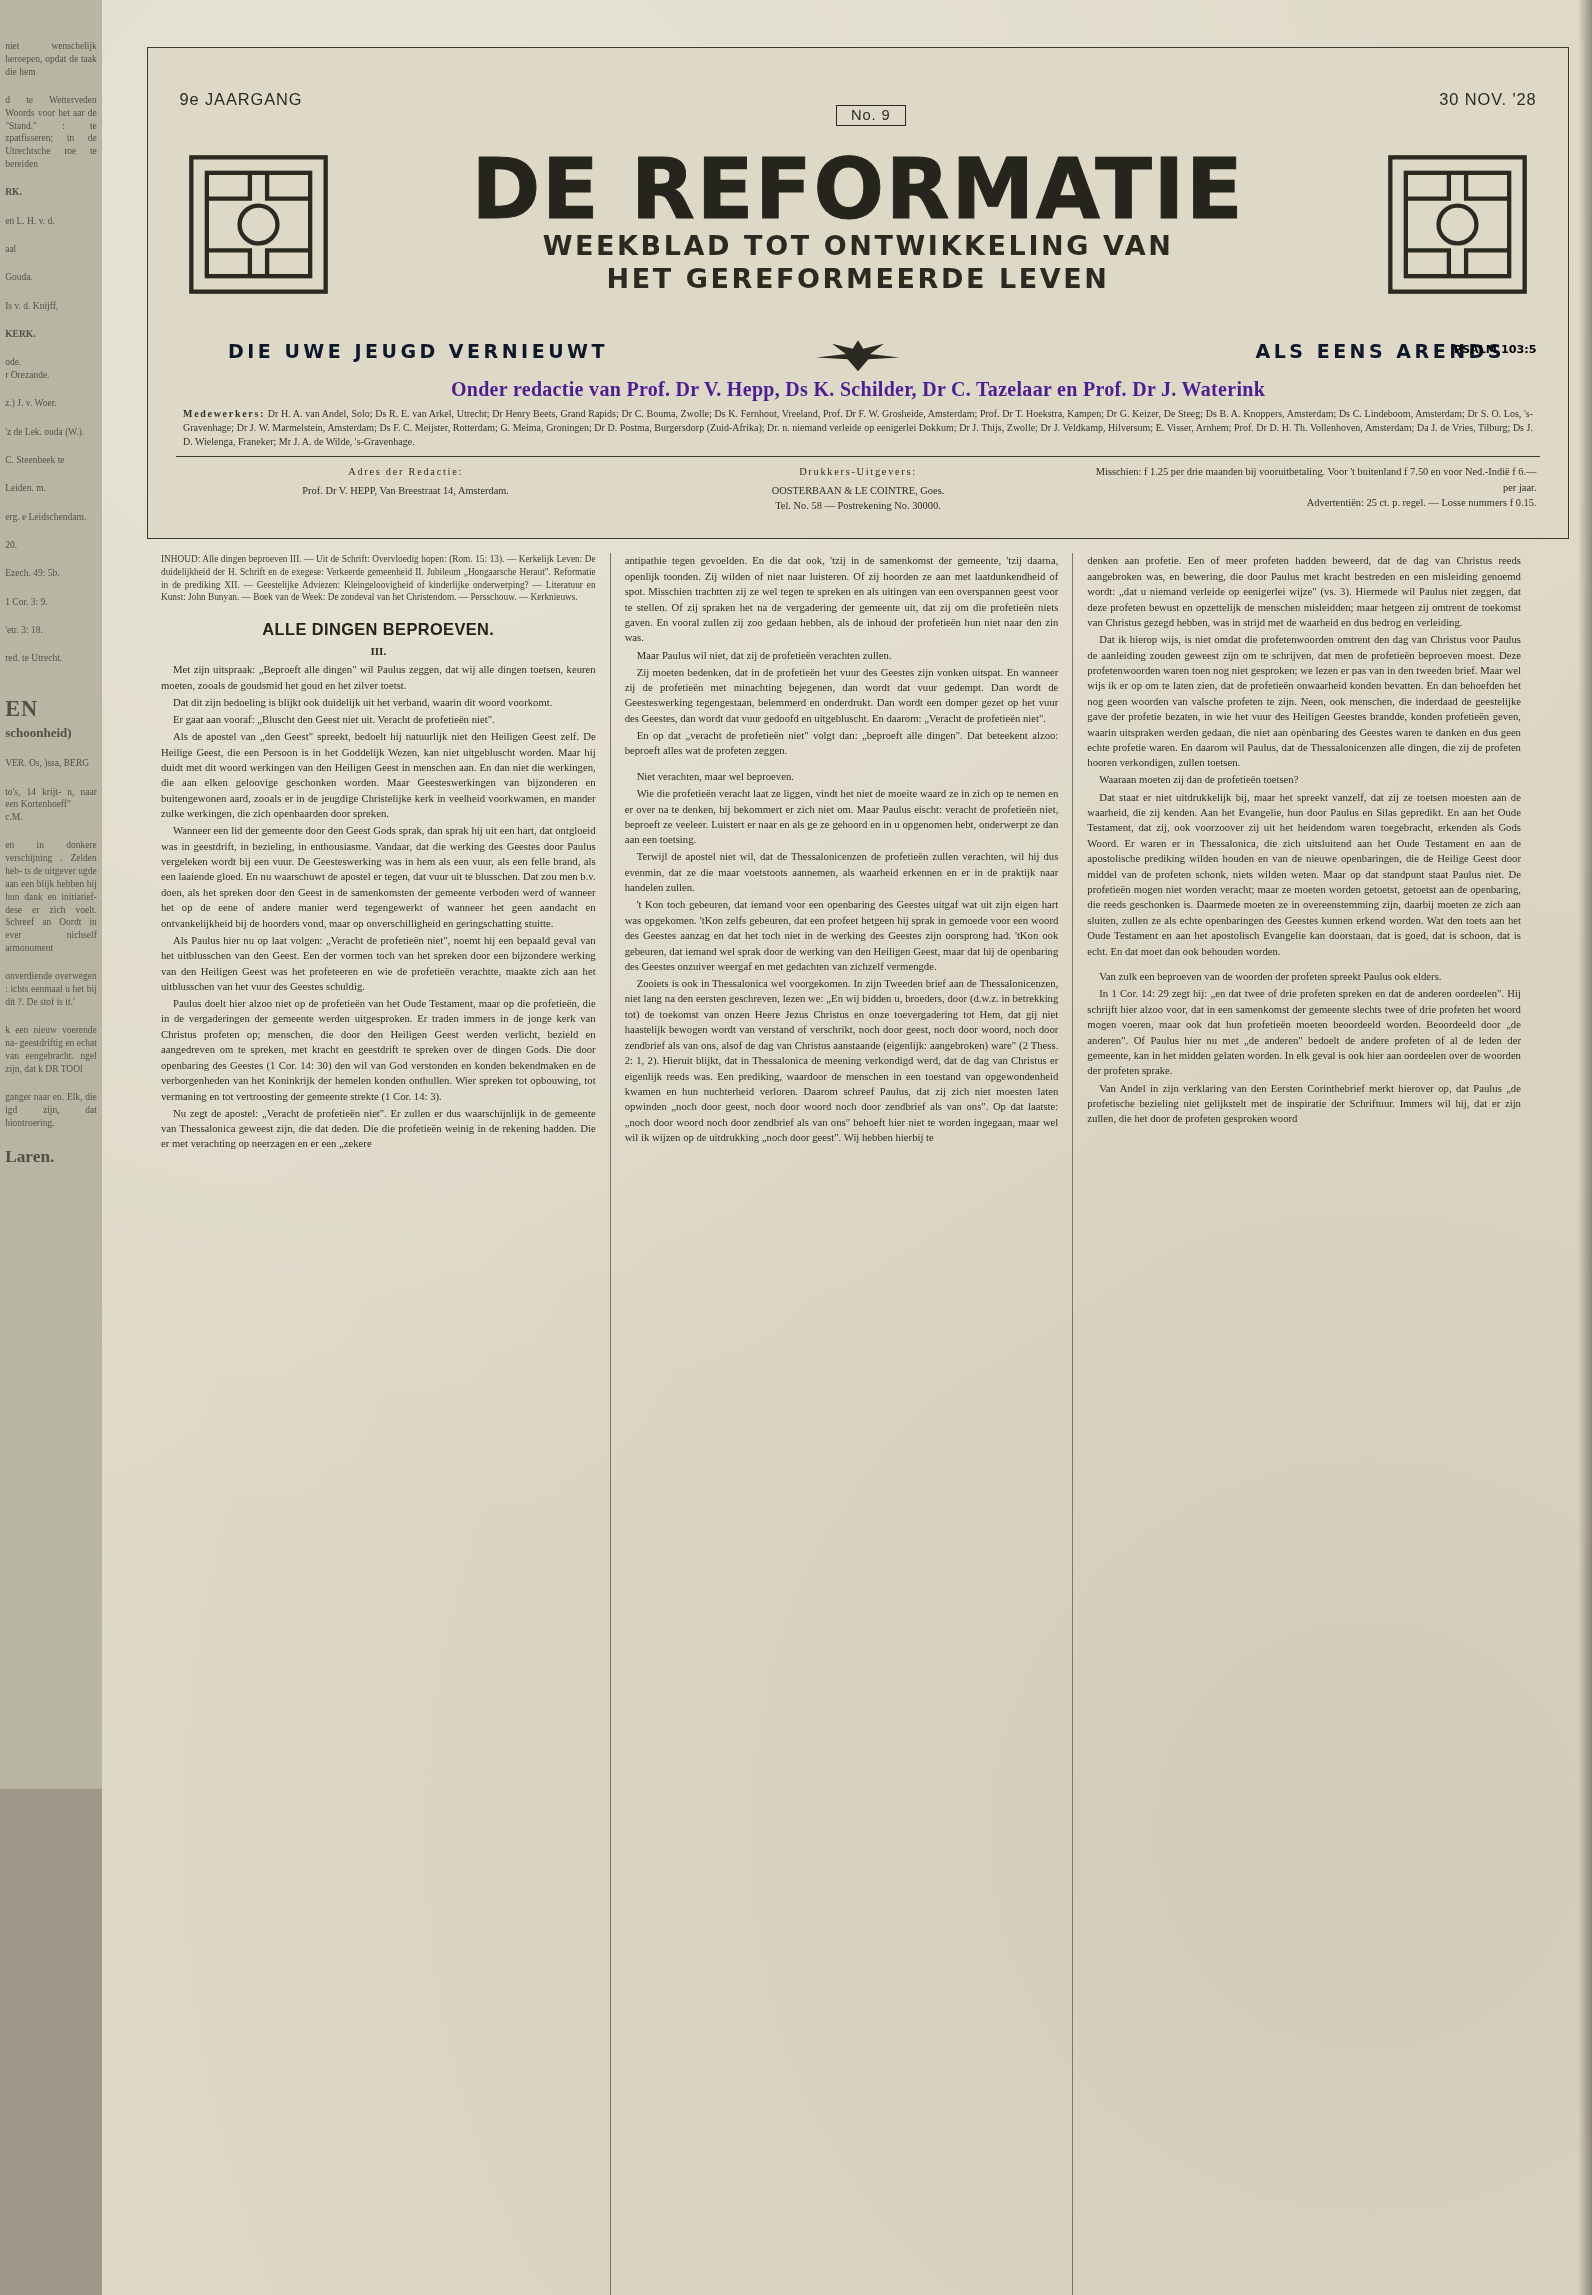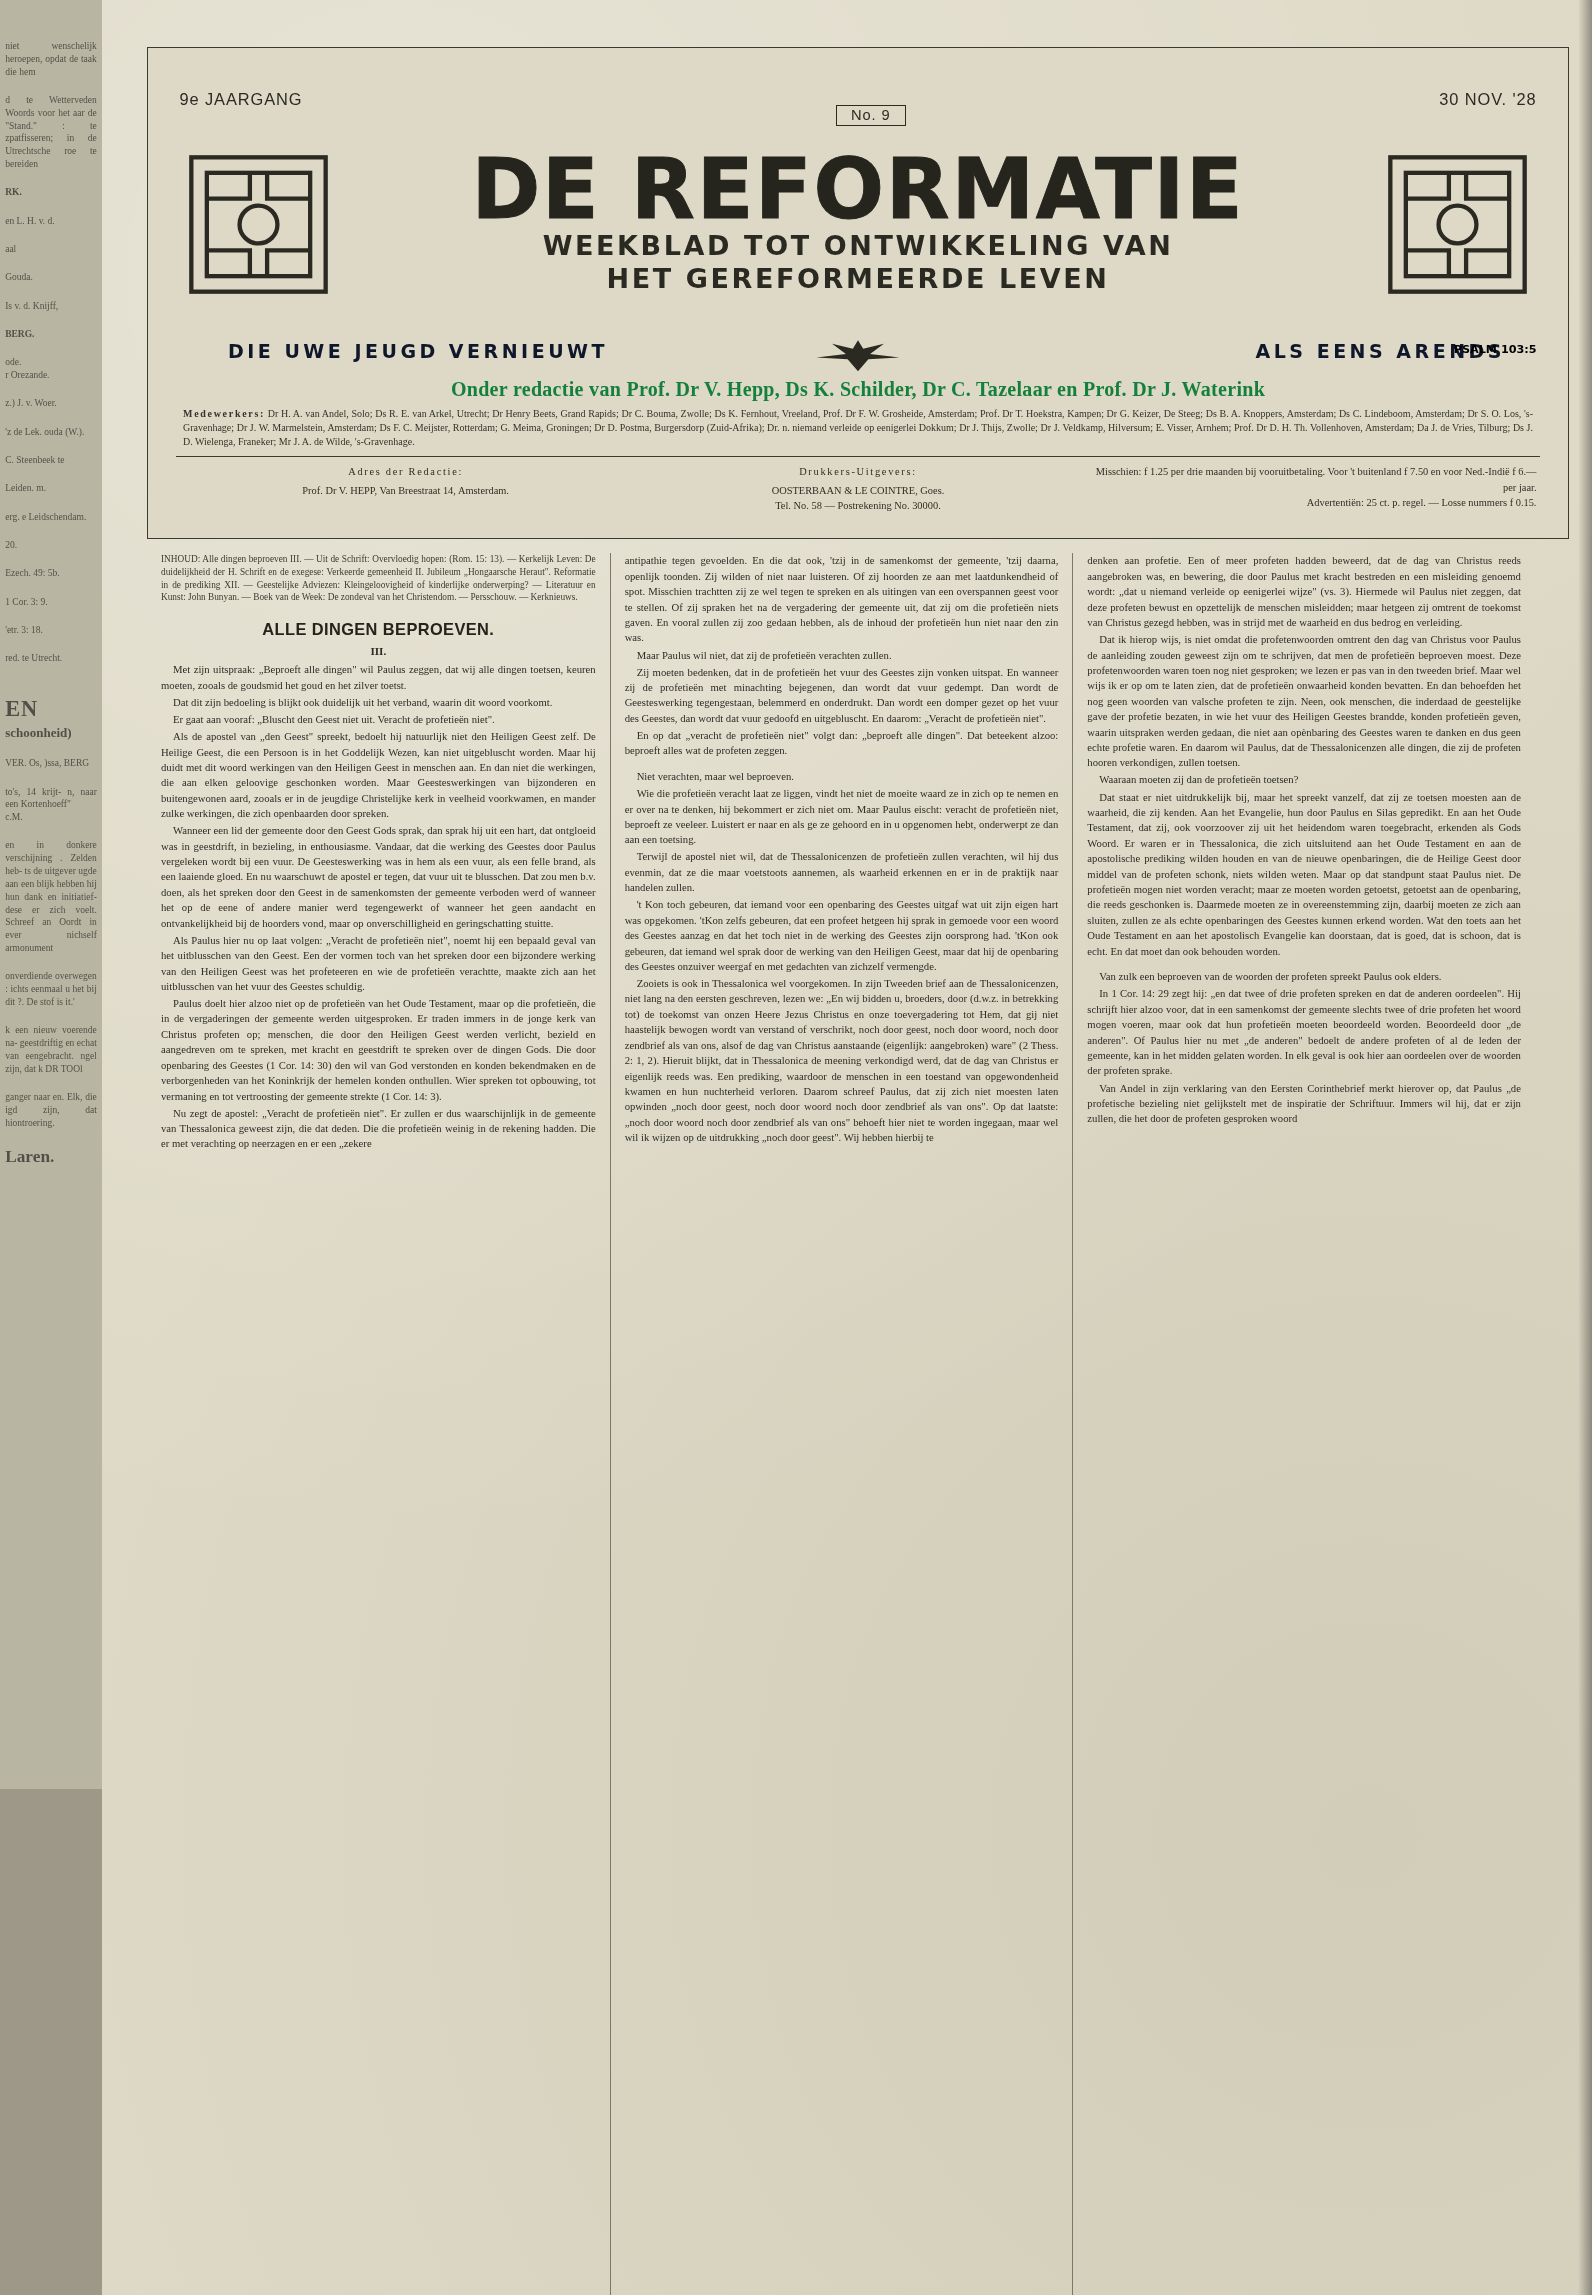--- a/index.html
+++ b/index.html
@@ -158,21 +158,21 @@
     position: absolute;
     left: 50%; top: 0;
     transform: translateX(-50%);
     width: 104px; height: 38px;
   }
   .mh-redactie {
     text-align: center;
     font-family: "Liberation Serif", serif;
     font-weight: bold;
     font-size: 20px;
-    color: #15803d;
+    color: #4c1d95;
     padding: 3.5px 0 5.2px 0;
     letter-spacing: 0.3px;
   }
   .mh-medew {
     font-size: 10px;
     line-height: 1.42;
     color: #33332b;
     padding: 0 19px 7px 19px;
     text-align: justify;
     font-family: "Liberation Serif", serif;
@@ -264,21 +264,21 @@
     <div class="snip bold">RK.</div>
     <div class="gap"></div>
     <div class="snip">en L. H. v. d.</div>
     <div class="gap"></div>
     <div class="snip">aal</div>
     <div class="gap"></div>
     <div class="snip">Gouda.</div>
     <div class="gap"></div>
     <div class="snip">Is v. d. Knijff,</div>
     <div class="gap"></div>
-    <div class="snip bold">BERG.</div>
+    <div class="snip bold">KERK.</div>
     <div class="gap"></div>
     <div class="snip">ode.</div>
     <div class="snip">r Orezande.</div>
     <div class="gap"></div>
     <div class="snip">z.) J. v. Woer.</div>
     <div class="gap"></div>
     <div class="snip">'z de Lek. ouda (W.).</div>
     <div class="gap"></div>
     <div class="snip">C. Steenbeek te</div>
     <div class="gap"></div>

